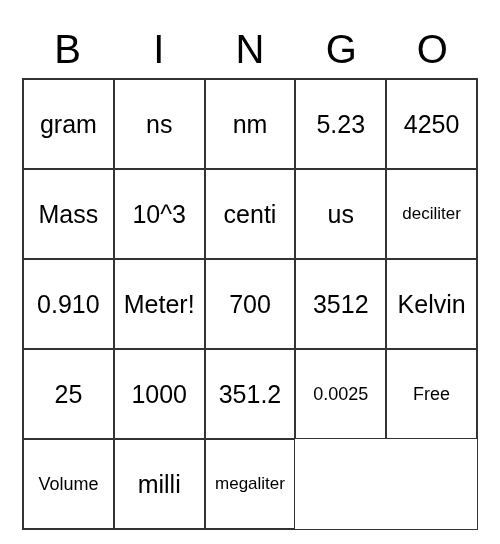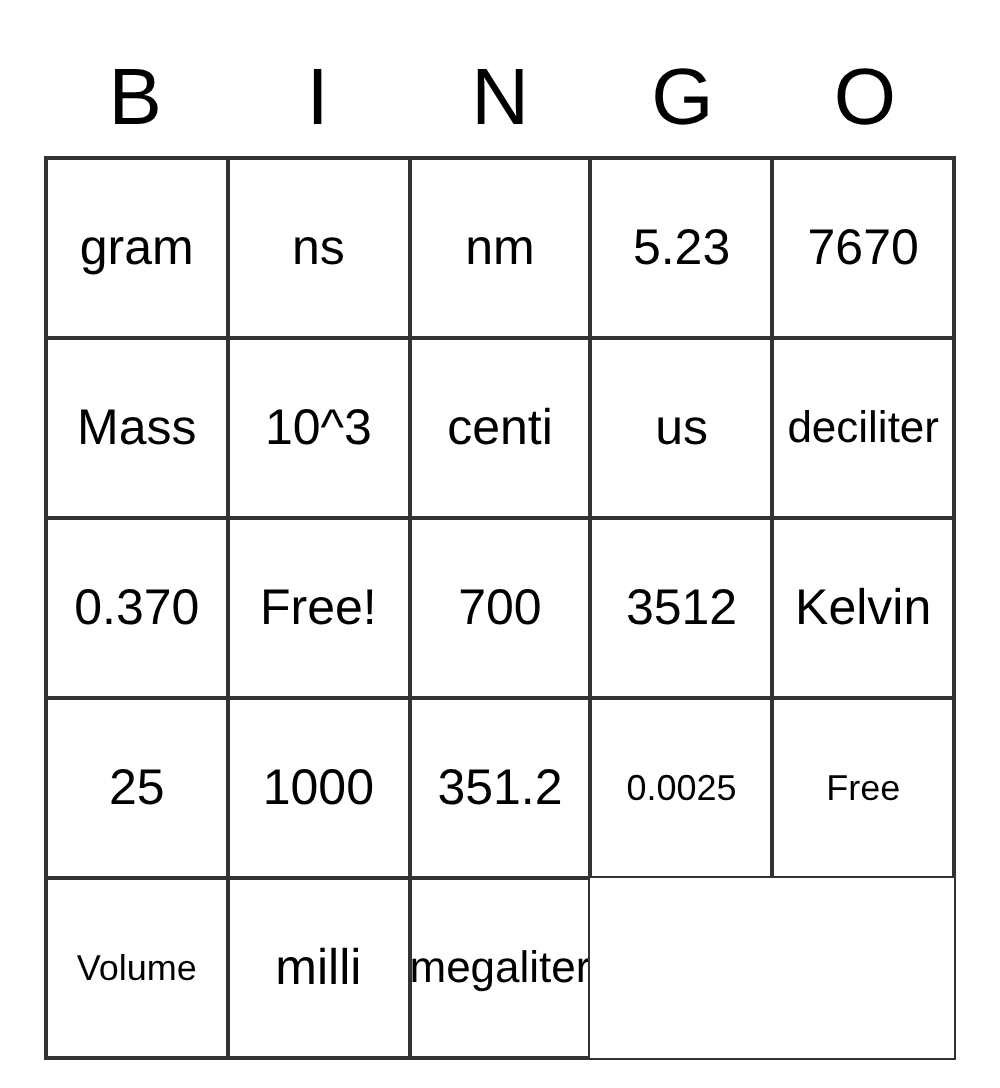--- a/index.html
+++ b/index.html
@@ -45,21 +45,21 @@
       align-items: center;
       justify-content: center;
       font-size: 25px;
       color: #000;
       text-align: center;
       padding: 2px;
       box-sizing: border-box;
       overflow: hidden;
     }
     .cell.small {
-      font-size: 22px;
+      font-size: 17px;
     }
     .cell.medium {
       font-size: 18px;
     }
   </style>
 </head>
 <body>
 
 <div class="bingo-card">
   <div class="header-row">
@@ -67,28 +67,28 @@
     <div class="header-cell">I</div>
     <div class="header-cell">N</div>
     <div class="header-cell">G</div>
     <div class="header-cell">O</div>
   </div>
   <div class="grid">
       <div class="cell">gram</div>
       <div class="cell">ns</div>
       <div class="cell">nm</div>
       <div class="cell">5.23</div>
-      <div class="cell">7670</div>
+      <div class="cell">4250</div>
       <div class="cell">Mass</div>
       <div class="cell">10^3</div>
       <div class="cell">centi</div>
       <div class="cell">us</div>
       <div class="cell small">deciliter</div>
-      <div class="cell">0.370</div>
-      <div class="cell">Free!</div>
+      <div class="cell">0.910</div>
+      <div class="cell">Meter!</div>
       <div class="cell">700</div>
       <div class="cell">3512</div>
       <div class="cell">Kelvin</div>
       <div class="cell">25</div>
       <div class="cell">1000</div>
       <div class="cell">351.2</div>
       <div class="cell medium">0.0025</div>
       <div class="cell medium">Free</div>
       <div class="cell medium">Volume</div>
       <div class="cell">milli</div>

